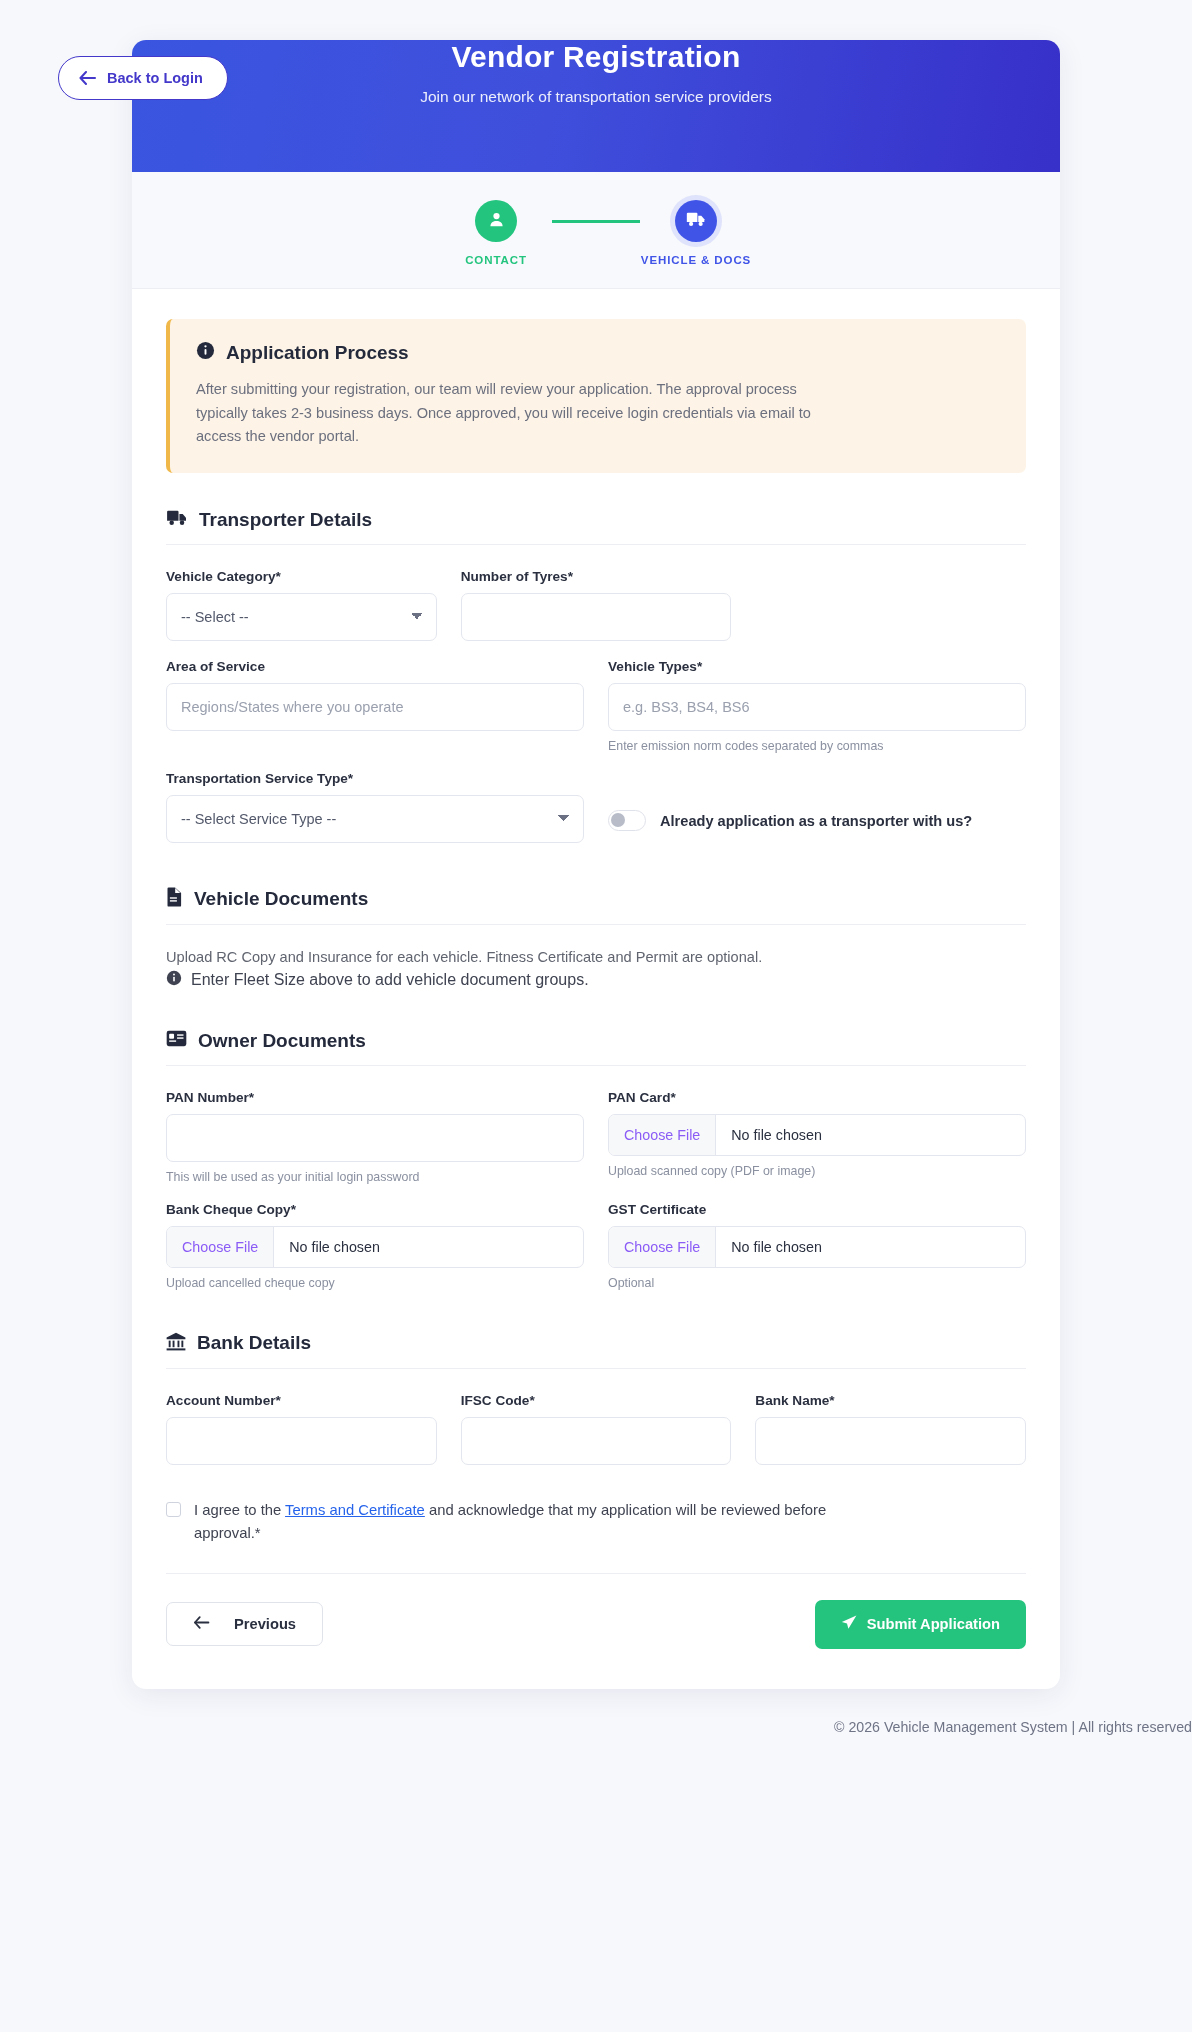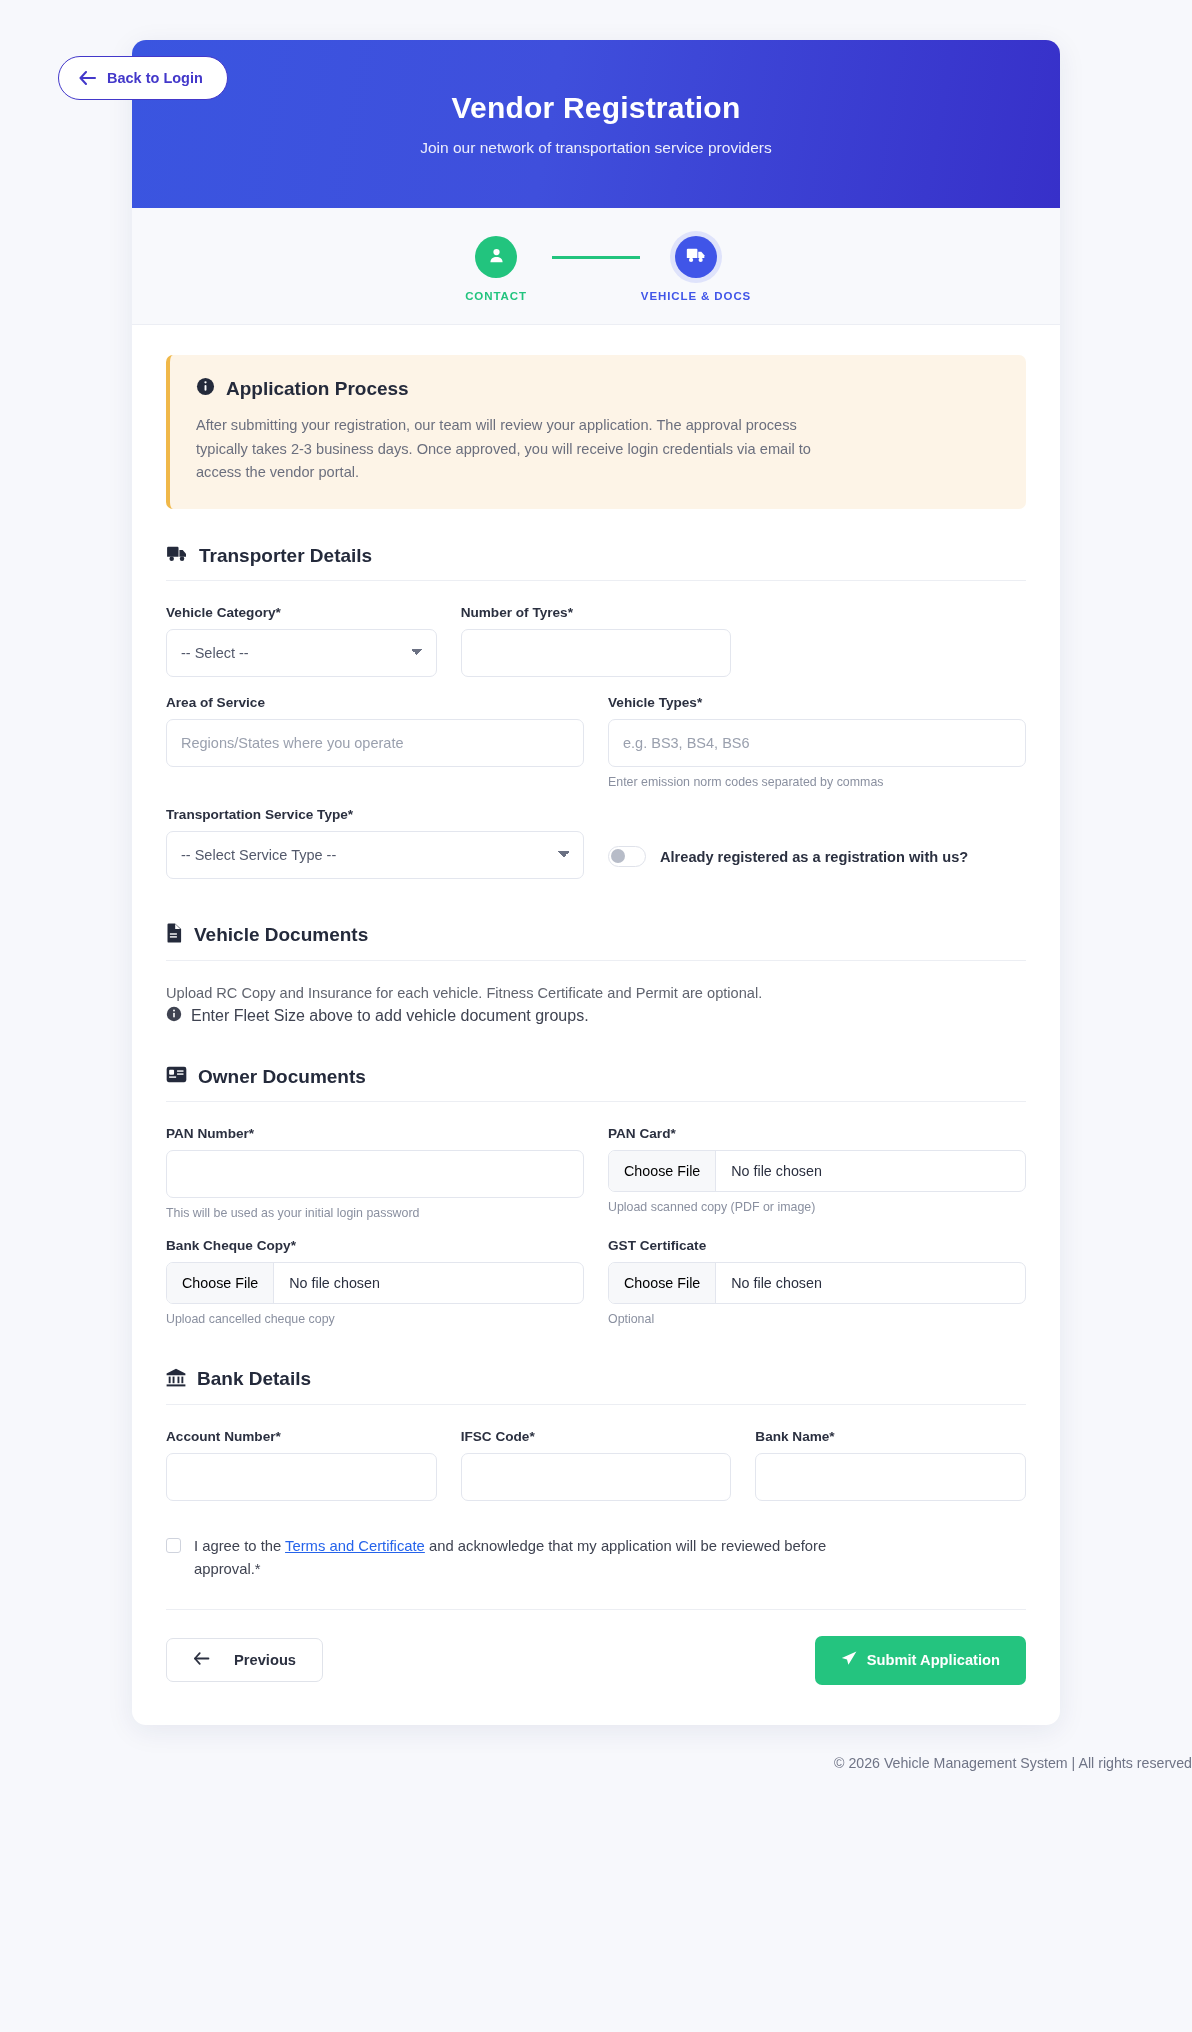--- a/index.html
+++ b/index.html
@@ -31,27 +31,27 @@
     margin: 0 auto;
     background: #ffffff;
     border-radius: 14px;
     box-shadow: 0 6px 28px rgba(25, 34, 90, .08);
     overflow: visible;
   }
 
   
   .hero {
     position: relative;
-    height: 168px;
+    height: 132px;
     border-radius: 14px 14px 0 0;
     background: linear-gradient(100deg, #3a55e0 0%, #3f4fdc 45%, #3730c9 100%);
     display: flex;
     flex-direction: column;
     align-items: center;
-    justify-content: center;
+    justify-content: flex-start;
     z-index: 1;
   }
 
   .hero-title {
     color: #ffffff;
     font-size: 30px;
     font-weight: bold;
     letter-spacing: .2px;
     line-height: 1.15;
   }
@@ -212,21 +212,21 @@
     display: flex;
     align-items: stretch;
     overflow: hidden;
   }
   .file-btn {
     display: flex; align-items: center;
     padding: 0 15px;
     background: #f7f8fa;
     border-right: 1px solid #e3e6ee;
     font-size: 14.3px;
-    color: #000000;
+    color: #8b5cf6;
     cursor: pointer;
     white-space: nowrap;
   }
   .file-name {
     display: flex; align-items: center;
     padding: 0 15px;
     font-size: 14.3px;
     color: #2b3040;
   }
 
@@ -429,21 +429,21 @@
 
       <div class="row g2" style="margin-top:18px;">
         <div class="field">
           <label class="flabel">Transportation Service Type*</label>
           <select class="sel">
             <option>-- Select Service Type --</option>
           </select>
         </div>
         <div class="toggle-row">
           <div class="toggle"></div>
-          <span class="toggle-label">Already registered as a registration with us?</span>
+          <span class="toggle-label">Already application as a transporter with us?</span>
         </div>
       </div>
 
       <div class="sec-head top" style="margin-top:44px;">
         <span>
           <svg width="17" height="20" viewBox="0 0 16 20" fill="#242a3b">
             <path d="M1 1.6A1.2 1.2 0 0 1 2.2.4h6.3L14.6 6v12.4a1.2 1.2 0 0 1-1.2 1.2H2.2A1.2 1.2 0 0 1 1 18.4z"></path>
             <path d="M8.7 1v5h5z" fill="#ffffff"></path>
             <rect x="3.4" y="10.3" width="7" height="1.4" fill="#ffffff"></rect>
             <rect x="3.4" y="13.2" width="7" height="1.4" fill="#ffffff"></rect>

